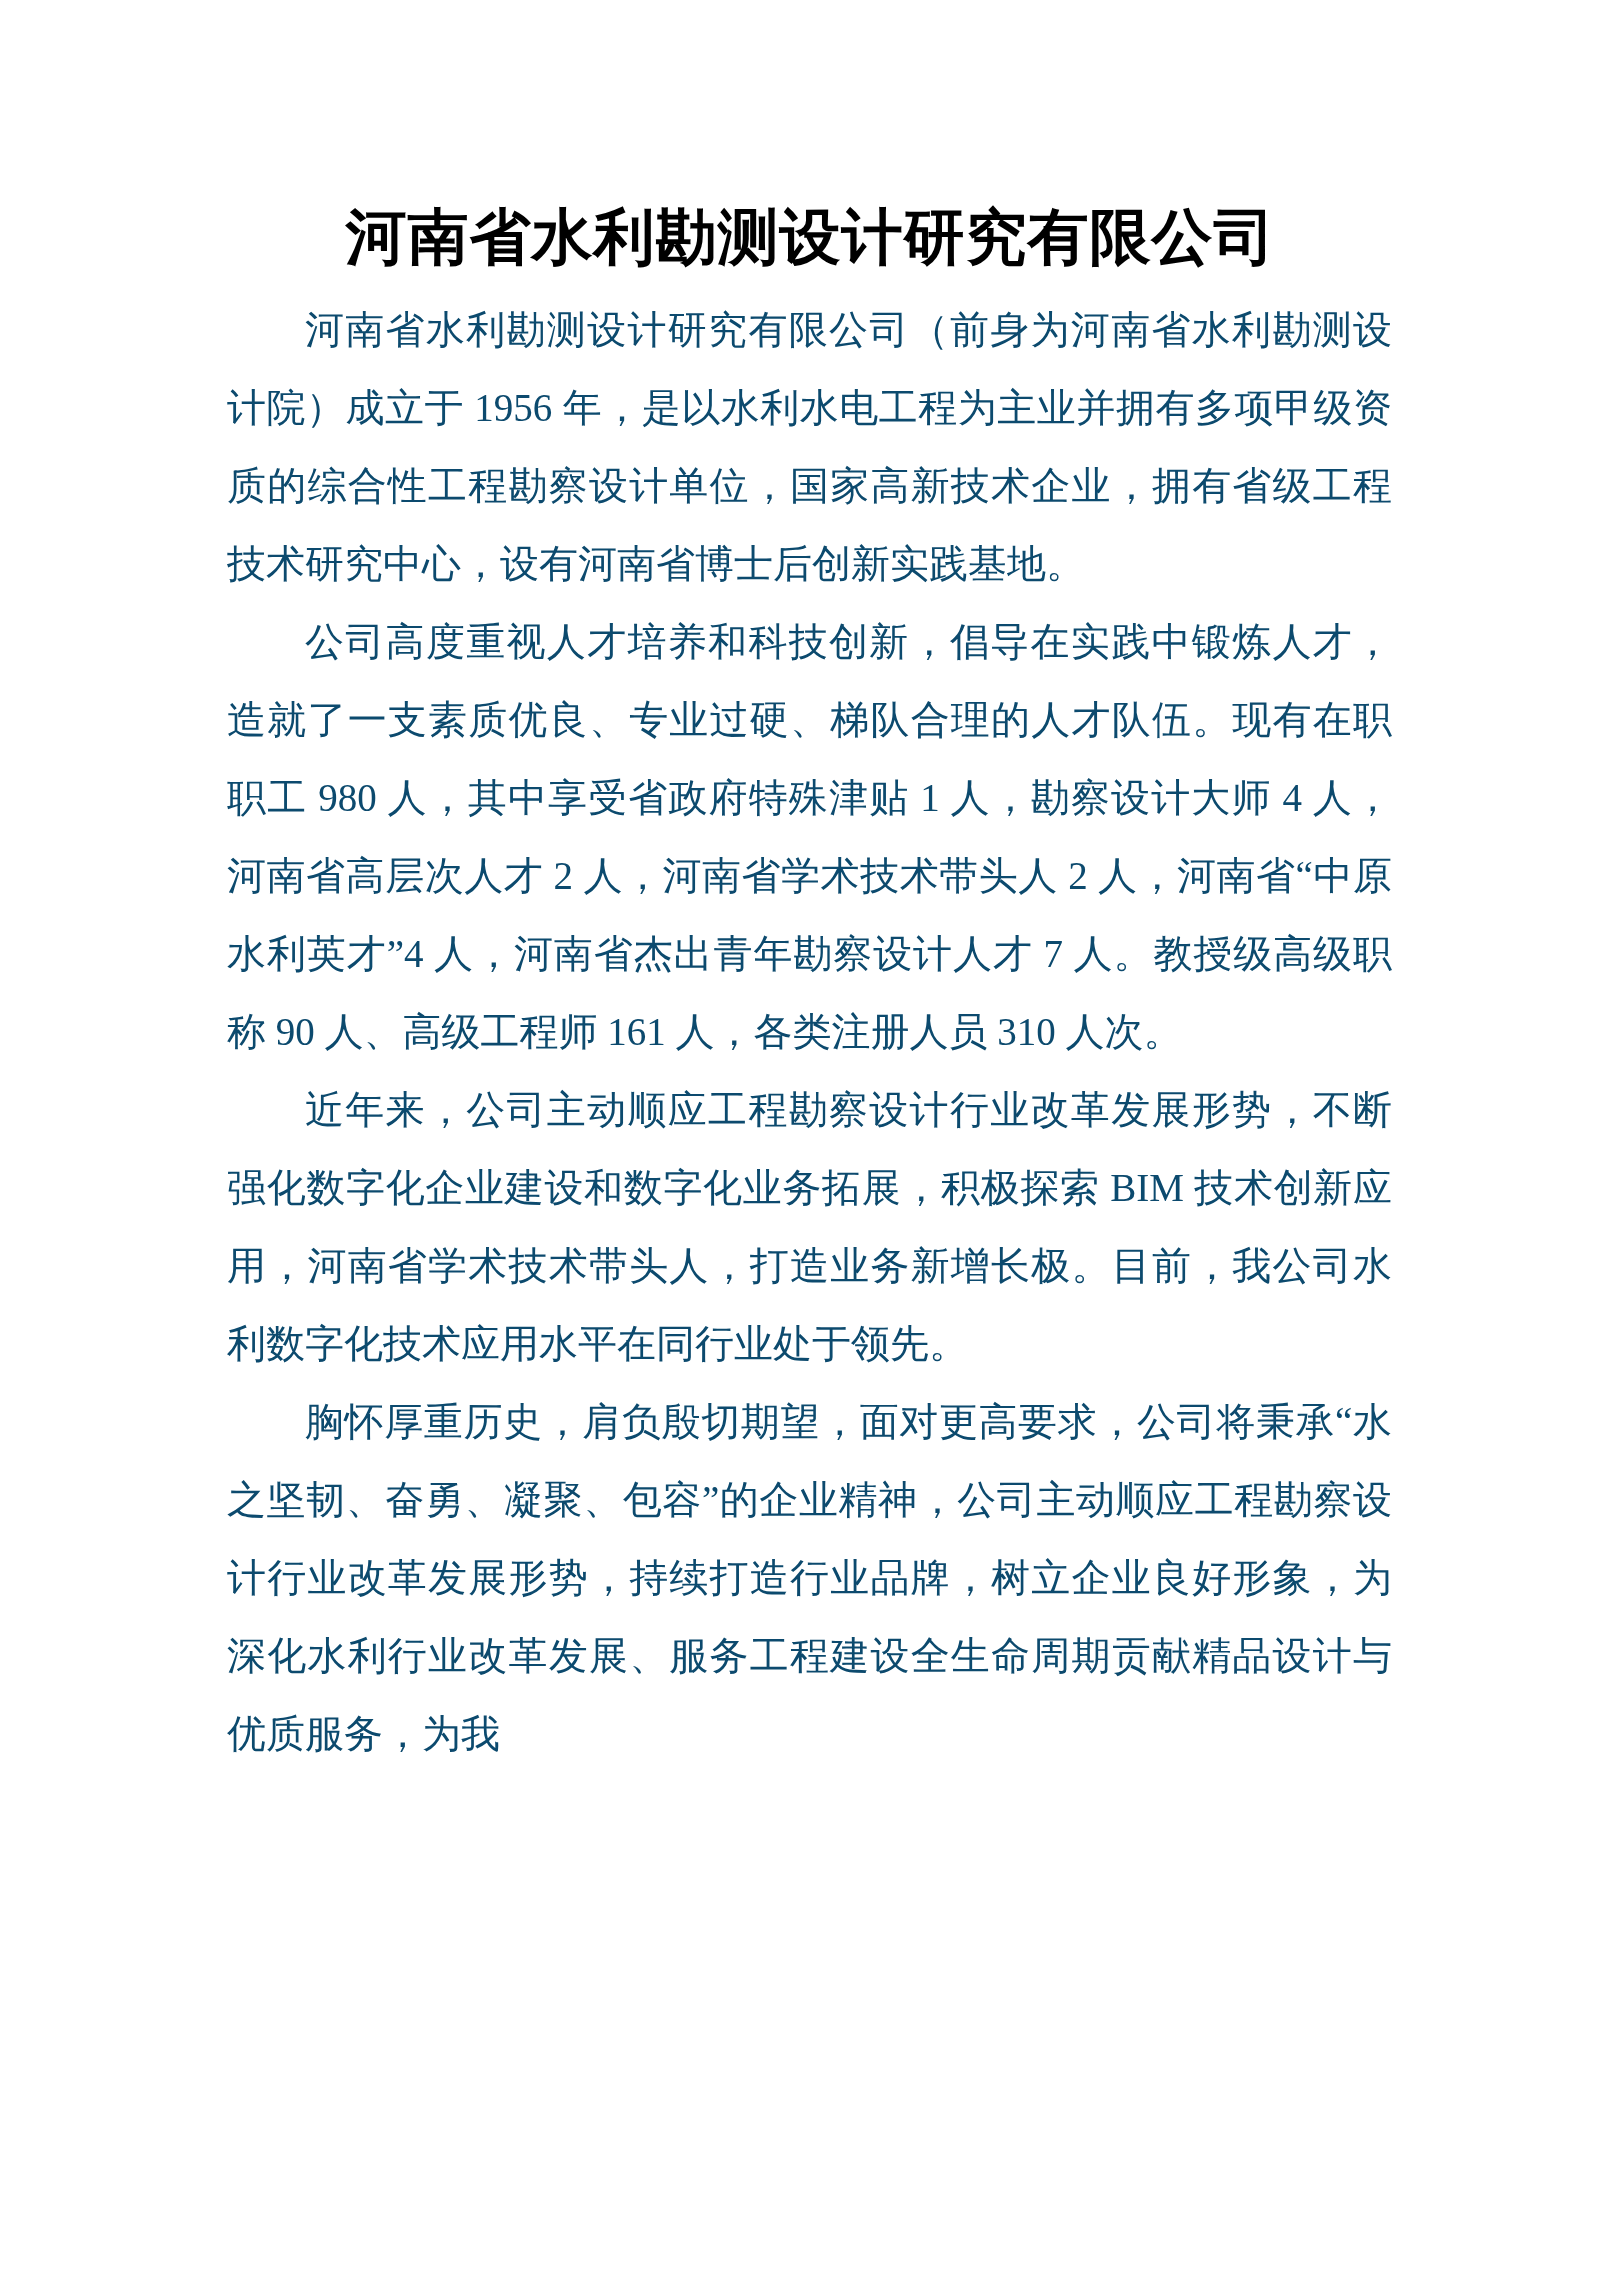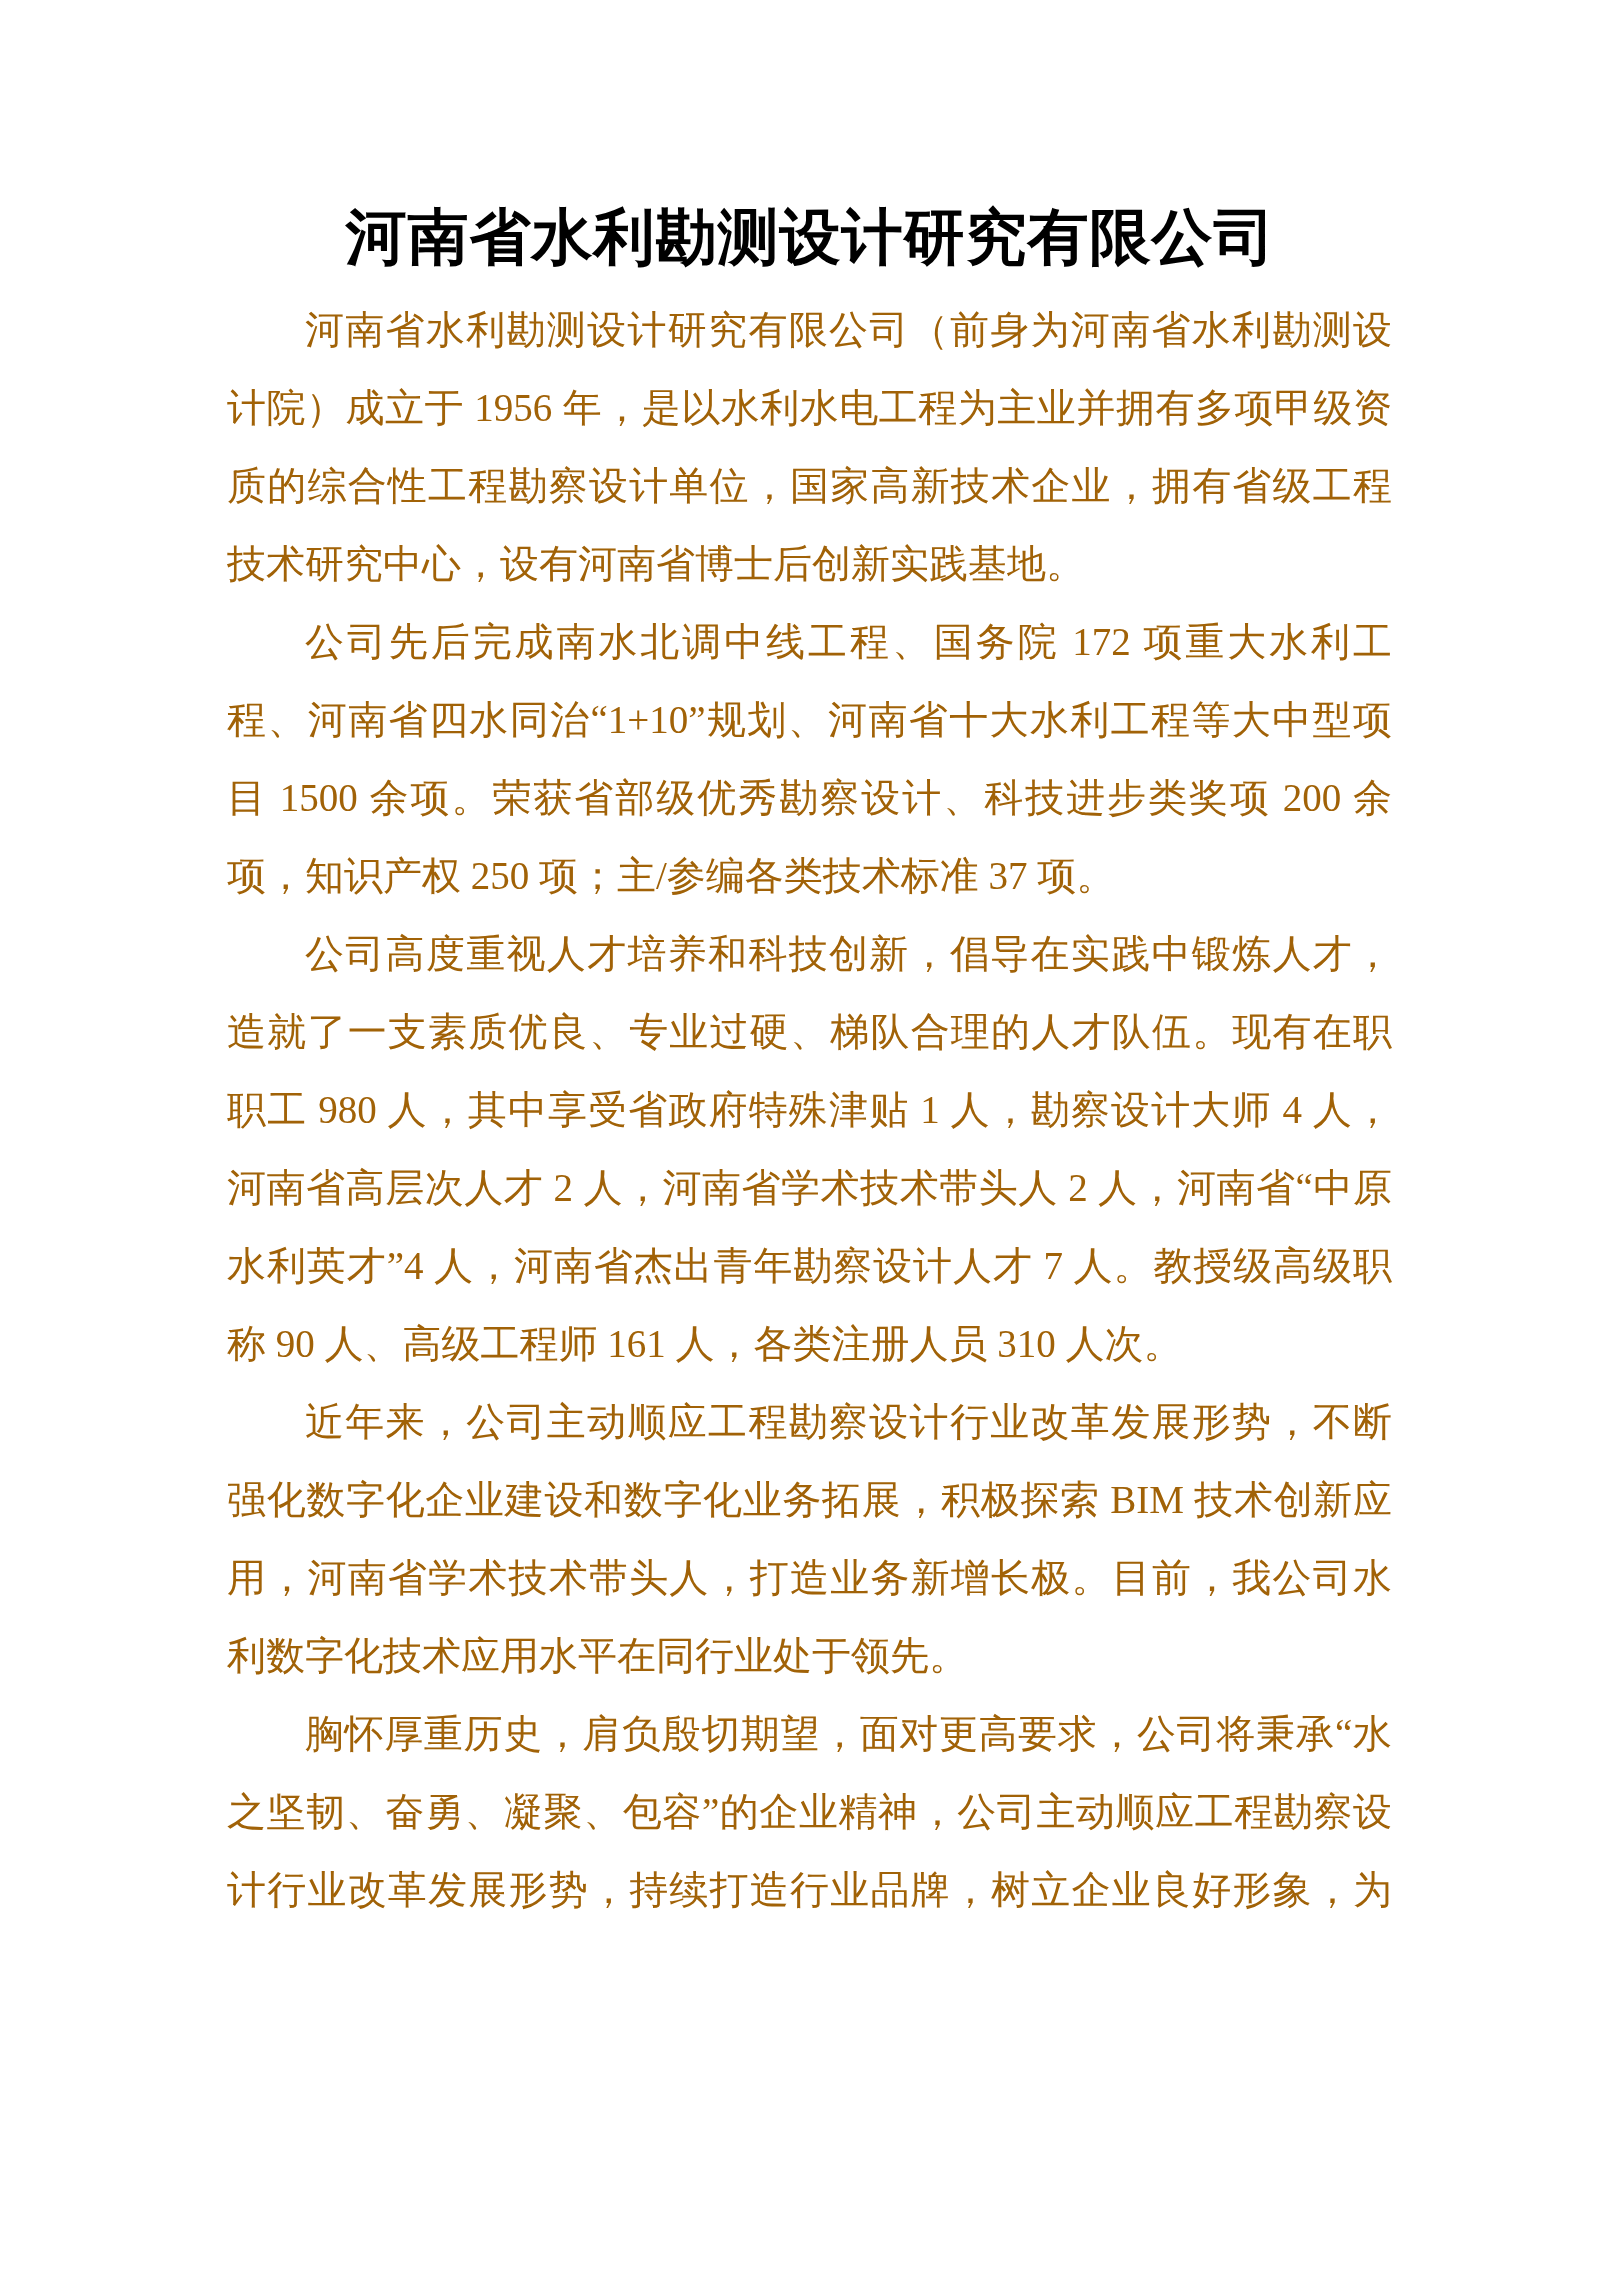--- a/index.html
+++ b/index.html
@@ -34,39 +34,38 @@
     font-weight: bold;
     font-size: 49px;
     line-height: 59px;
     color: #000000;
   }
   .doc-body {
     margin: 17.6px 229px 0 227px;
     font-family: "Liberation Serif", "DejaVu Serif", serif;
     font-size: 39px;
     line-height: 78px;
-    color: #a16207;
+    color: #0c4a6e;
   }
   .doc-body p.para {
     margin: 0;
     padding: 0;
     text-align: justify;
     text-justify: inter-ideograph;
     text-indent: 2em;
     word-break: break-all;
   }
 </style>
 </head>
 <body>
 
 <div class="page">
   <h1 class="doc-title">河南省水利勘测设计研究有限公司</h1>
 
 
   <div class="doc-body">
     <p class="para">河南省水利勘测设计研究有限公司（前身为河南省水利勘测设计院）成立于 1956 年，是以水利水电工程为主业并拥有多项甲级资质的综合性工程勘察设计单位，国家高新技术企业，拥有省级工程技术研究中心，设有河南省博士后创新实践基地。</p>
-    <p class="para">公司先后完成南水北调中线工程、国务院 172 项重大水利工程、河南省四水同治“1+10”规划、河南省十大水利工程等大中型项目 1500 余项。荣获省部级优秀勘察设计、科技进步类奖项 200 余项，知识产权 250 项；主/参编各类技术标准 37 项。</p>
     <p class="para">公司高度重视人才培养和科技创新，倡导在实践中锻炼人才，造就了一支素质优良、专业过硬、梯队合理的人才队伍。现有在职职工 980 人，其中享受省政府特殊津贴 1 人，勘察设计大师 4 人，河南省高层次人才 2 人，河南省学术技术带头人 2 人，河南省“中原水利英才”4 人，河南省杰出青年勘察设计人才 7 人。教授级高级职称 90 人、高级工程师 161 人，各类注册人员 310 人次。</p>
     <p class="para">近年来，公司主动顺应工程勘察设计行业改革发展形势，不断强化数字化企业建设和数字化业务拓展，积极探索 BIM 技术创新应用，河南省学术技术带头人，打造业务新增长极。目前，我公司水利数字化技术应用水平在同行业处于领先。</p>
     <p class="para">胸怀厚重历史，肩负殷切期望，面对更高要求，公司将秉承“水之坚韧、奋勇、凝聚、包容”的企业精神，公司主动顺应工程勘察设计行业改革发展形势，持续打造行业品牌，树立企业良好形象，为深化水利行业改革发展、服务工程建设全生命周期贡献精品设计与优质服务，为我</p>
   </div>
 </div>
 
 
 </body></html>

